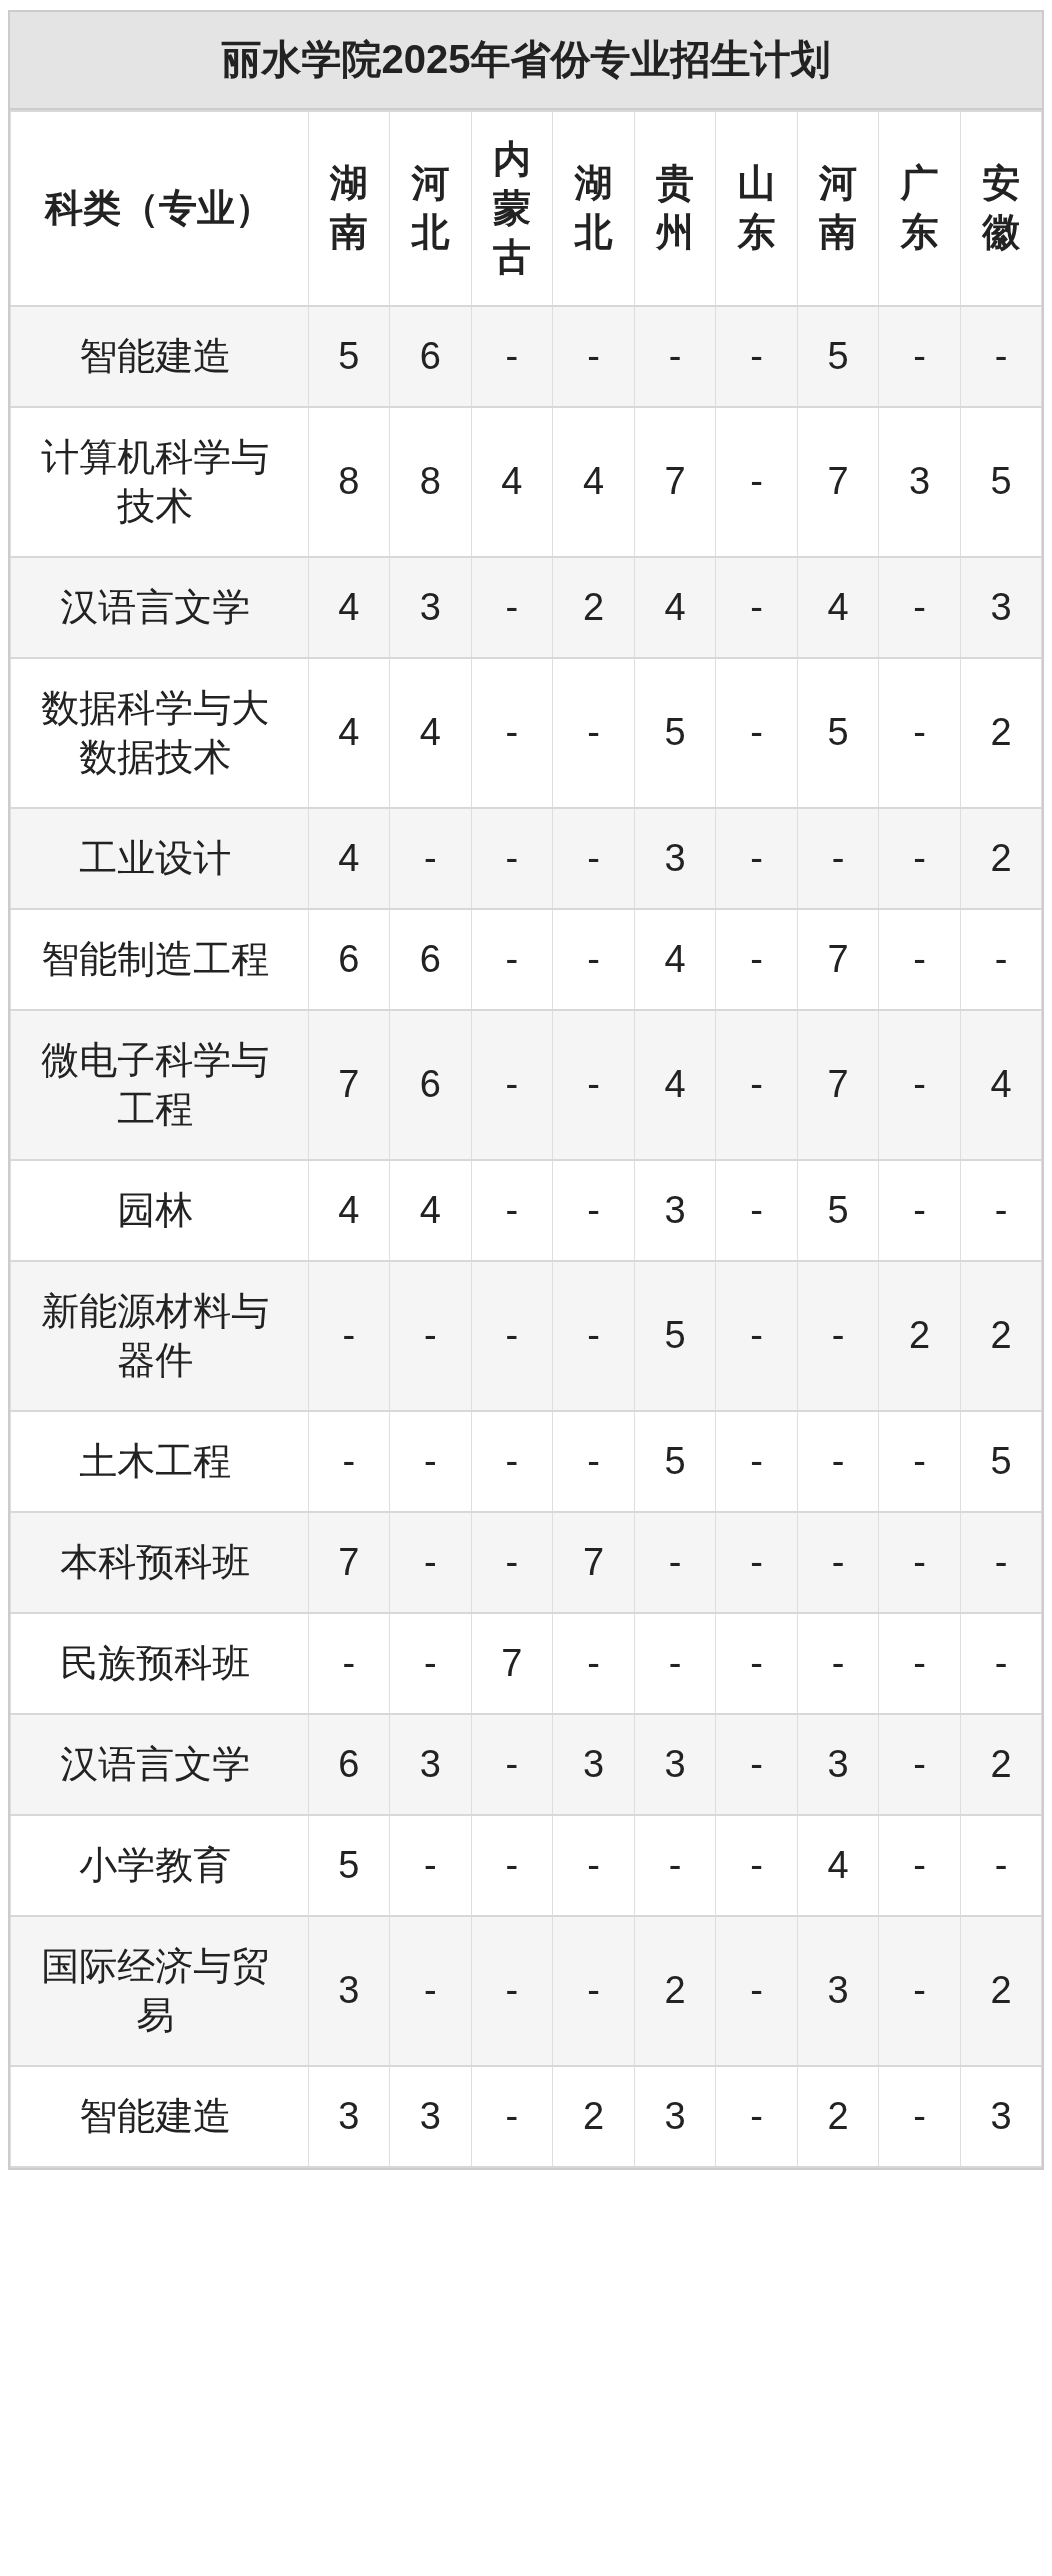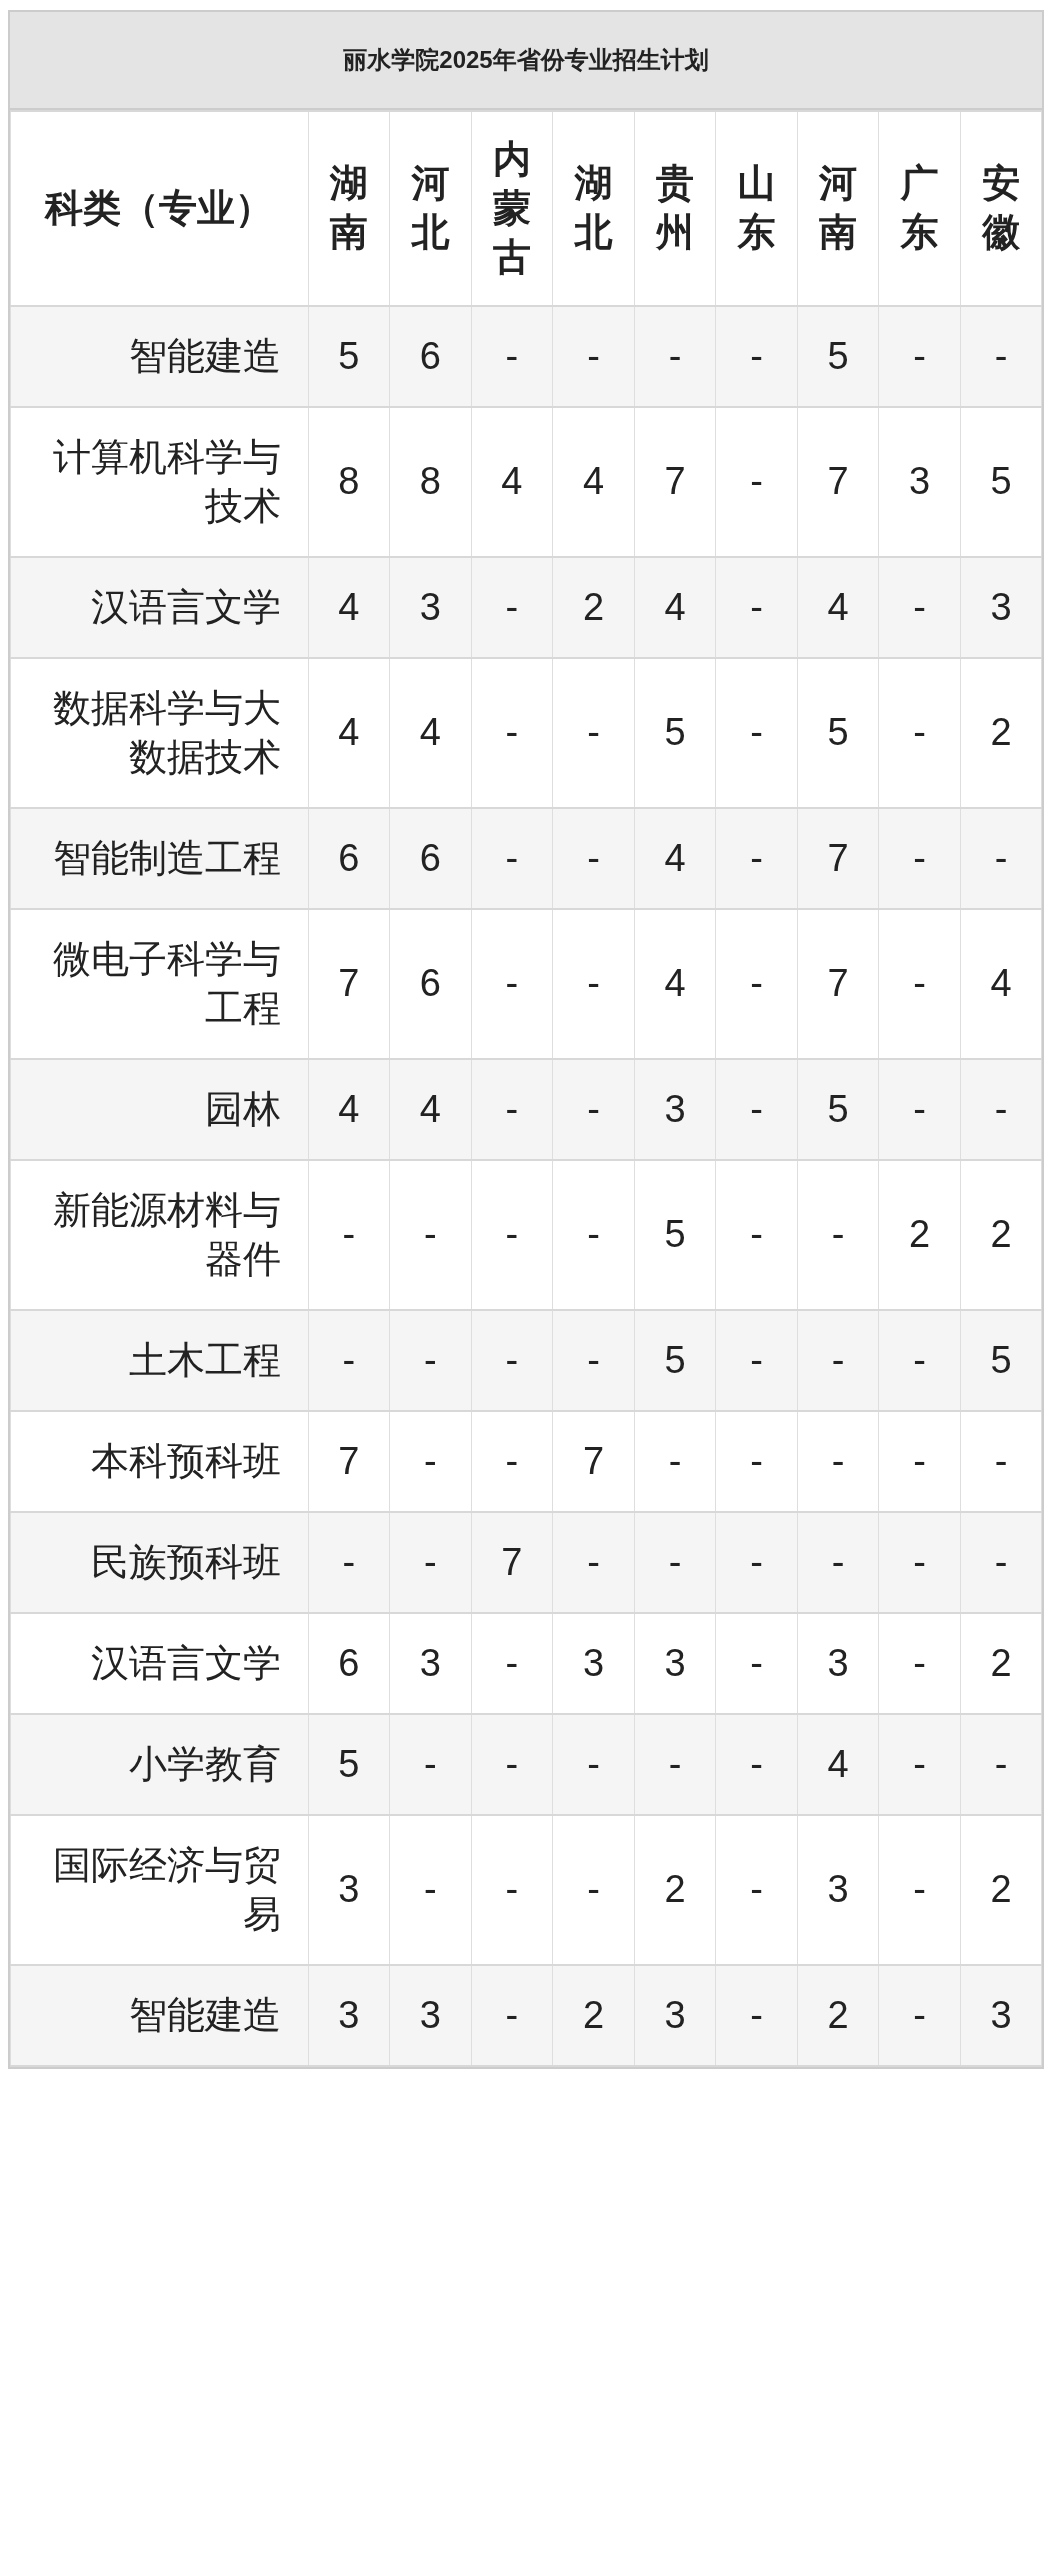--- a/index.html
+++ b/index.html
@@ -12,21 +12,21 @@
     -webkit-font-smoothing: antialiased;
   }
   .table-wrap {
     margin: 9.5px 7.6px 4.7px 7.6px;
     border: 2.8px solid #cccccc;
   }
   .tbl-title {
     background: #e4e4e4;
     text-align: center;
     font-weight: 700;
-    font-size: 24px;
+    font-size: 40px;
     line-height: 45px;
     padding: 25.6px 9.5px;
     border-bottom: 2.8px solid #cccccc;
   }
   table.enroll {
     width: 100%;
     border-collapse: collapse;
     table-layout: fixed;
   }
   table.enroll th,
@@ -44,21 +44,20 @@
   }
   table.enroll thead th {
     background: #ffffff;
     font-weight: 700;
     padding: 23px 3.8px;
   }
   table.enroll td.major-cell {
     font-weight: 400;
     padding-left: 19px;
     padding-right: 26.5px;
-    text-align: right;
   }
   table.enroll tbody tr:nth-child(odd) { background: #f5f5f6; }
   table.enroll tbody tr:nth-child(even) { background: #ffffff; }
   table.enroll tbody tr.bold-row td { font-weight: 700; }
   .vert {
     display: inline-block;
     width: 1.08em;
     word-break: break-all;
     line-height: 49px;
     vertical-align: middle;
@@ -135,20 +134,32 @@
           <td>4</td>
           <td>-</td>
           <td>-</td>
           <td>5</td>
           <td>-</td>
           <td>5</td>
           <td>-</td>
           <td>2</td>
         </tr>
         <tr>
+          <td class="major-cell">工业设计</td>
+          <td>4</td>
+          <td>-</td>
+          <td>-</td>
+          <td>-</td>
+          <td>3</td>
+          <td>-</td>
+          <td>-</td>
+          <td>-</td>
+          <td>2</td>
+        </tr>
+        <tr>
           <td class="major-cell">智能制造工程</td>
           <td>6</td>
           <td>6</td>
           <td>-</td>
           <td>-</td>
           <td>4</td>
           <td>-</td>
           <td>7</td>
           <td>-</td>
           <td>-</td>

